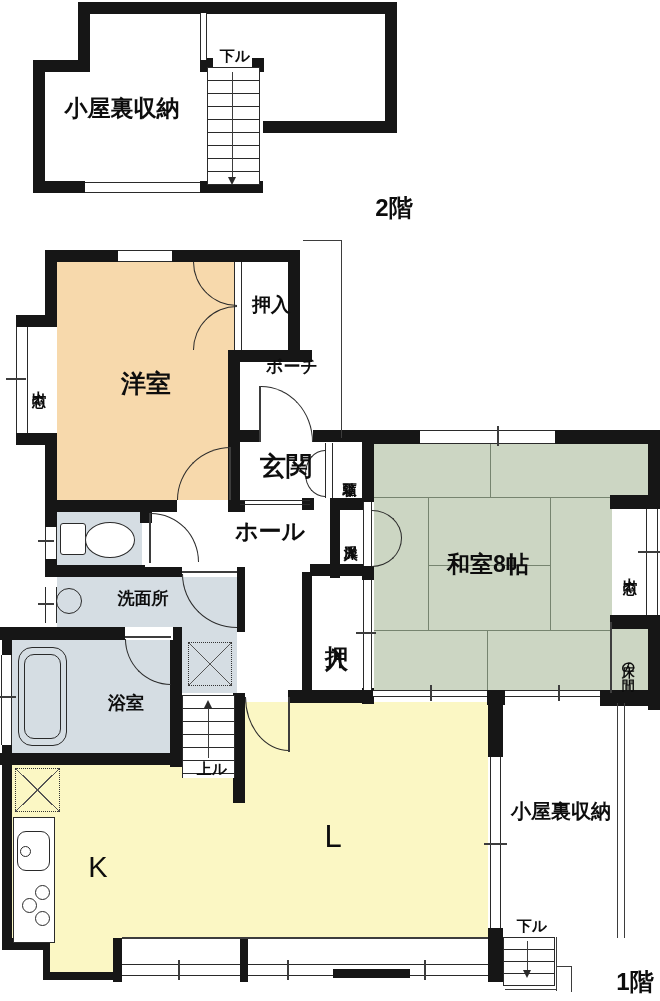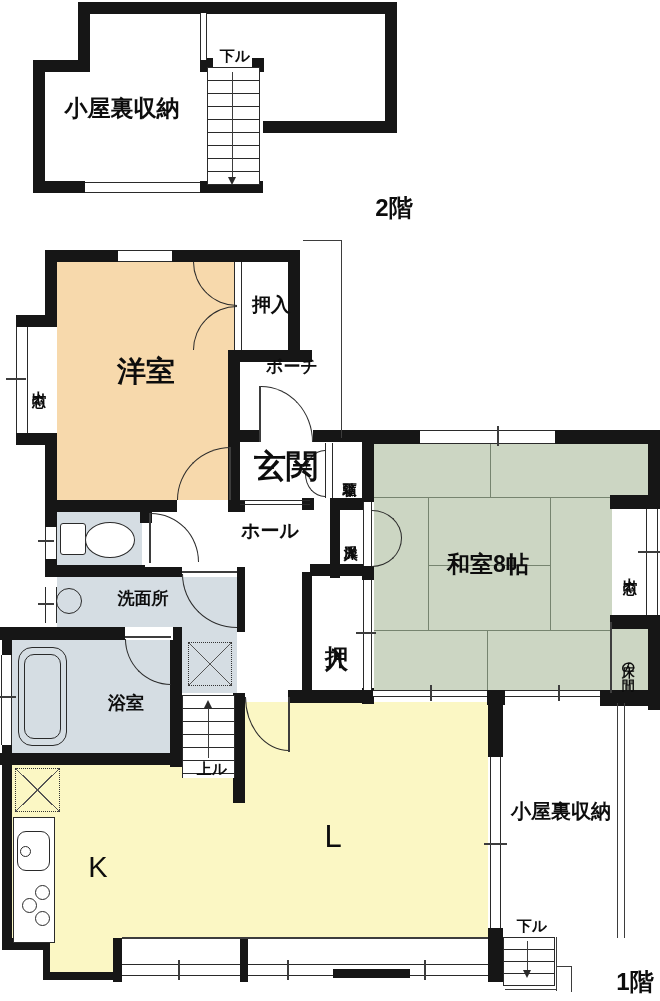--- a/index.html
+++ b/index.html
@@ -208,27 +208,27 @@
     <i class="tl" style="left:617px;top:703px;width:1px;height:235px"></i>
     <i class="tl" style="left:624px;top:703px;width:1px;height:235px"></i>
     <i class="stairs" style="left:503px;top:937px;width:52px;height:49px;background-image:repeating-linear-gradient(to bottom,#2a2a2a 0 1px,transparent 1px 12px)"></i>
     <i class="tl" style="left:527px;top:941px;width:1px;height:31px"></i>
     <i class="ah" style="left:523px;top:970px;border-left:4.5px solid transparent;border-right:4.5px solid transparent;border-top:8px solid #2a2a2a"></i>
     <i class="tl" style="left:556px;top:937px;width:1px;height:54px"></i>
     <i class="tl" style="left:505px;top:989px;width:52px;height:1px"></i>
     <i class="tl" style="left:556px;top:966px;width:16px;height:1px"></i>
     <i class="tl" style="left:571px;top:966px;width:1px;height:26px"></i>
 
-    <div class="lbl" style="left:115px;top:356px;width:62px;height:30px;font-size:29px">洋室</div>
+    <div class="lbl" style="left:115px;top:368px;width:62px;height:30px;font-size:25px">洋室</div>
     <div class="lbl" style="left:245px;top:293px;width:52px;height:24px;font-size:19px">押入</div>
     <div class="lbl vlbl" style="left:27px;top:354px;width:24px;height:52px;font-size:15px">出窓</div>
     <div class="lbl" style="left:260px;top:357px;width:64px;height:20px;font-size:17px">ポーチ</div>
-    <div class="lbl" style="left:250px;top:450px;width:72px;height:34px;font-size:32px">玄関</div>
+    <div class="lbl" style="left:250px;top:450px;width:72px;height:34px;font-size:26px">玄関</div>
     <div class="lbl vlbl" style="left:337px;top:444px;width:26px;height:56px;font-size:14px;letter-spacing:0">下駄箱</div>
-    <div class="lbl" style="left:240px;top:520px;width:60px;height:22px;font-size:19px">ホール</div>
+    <div class="lbl" style="left:240px;top:520px;width:60px;height:22px;font-size:23px">ホール</div>
     <div class="lbl vlbl" style="left:338px;top:505px;width:26px;height:60px;font-size:14px;letter-spacing:0">洋服入</div>
     <div class="lbl" style="left:428px;top:550px;width:120px;height:28px;font-size:23px">和室8帖</div>
     <div class="lbl vlbl" style="left:618px;top:541px;width:24px;height:52px;font-size:15px">出窓</div>
     <div class="lbl vlbl" style="left:321px;top:594px;width:32px;height:70px;font-size:23px">押入</div>
     <div class="lbl vlbl" style="left:615px;top:632px;width:26px;height:58px;font-size:13px;letter-spacing:0">床の間</div>
     <div class="lbl" style="left:100px;top:589px;width:86px;height:20px;font-size:17px">洗面所</div>
     <div class="lbl" style="left:100px;top:693px;width:52px;height:20px;font-size:18px">浴室</div>
     <div class="lbl" style="left:190px;top:760px;width:44px;height:18px;font-size:15px">上ル</div>
     <div class="lbl" style="left:78px;top:850px;width:40px;height:34px;font-size:29px;font-weight:500">K</div>
     <div class="lbl" style="left:315px;top:818px;width:36px;height:38px;font-size:31px;font-weight:500">L</div>

